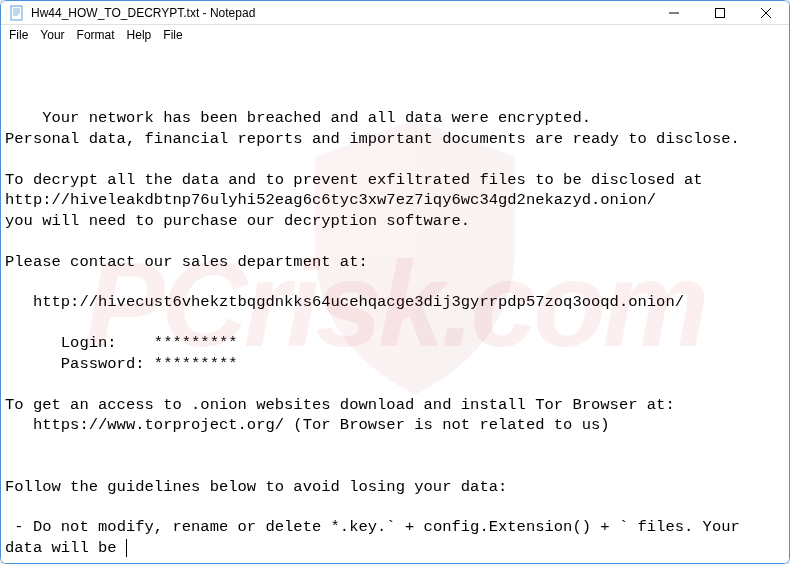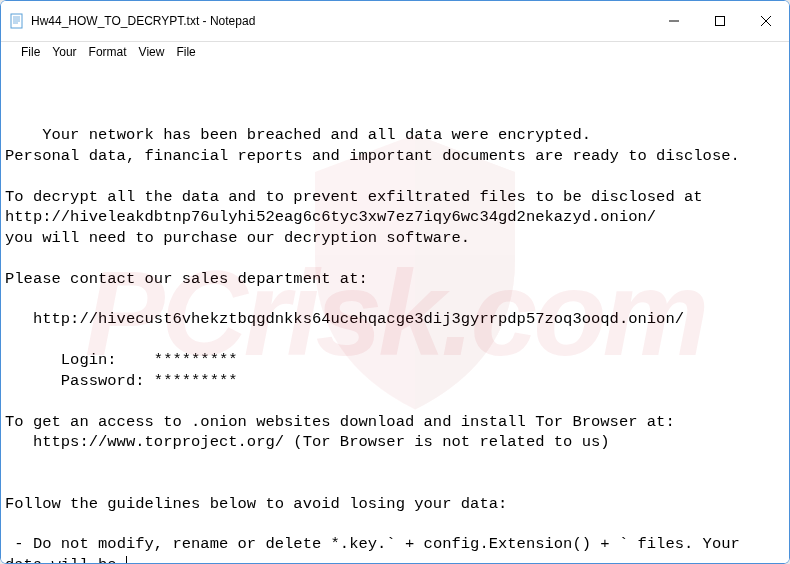--- a/index.html
+++ b/index.html
@@ -15,21 +15,21 @@
       width: 100%;
       height: 100%;
       background: #ffffff;
       border: 1px solid #4a90d9;
       border-radius: 6px;
       display: flex;
       flex-direction: column;
       overflow: hidden;
     }
     .titlebar {
-      height: 41px;
+      height: 24px;
       background: #ffffff;
       display: flex;
       align-items: center;
       border-bottom: 1px solid #e0e0e0;
     }
     .titlebar-icon {
       width: 16px;
       height: 16px;
       margin-left: 8px;
       margin-right: 6px;
@@ -55,21 +55,21 @@
       background: transparent;
       border: none;
       cursor: pointer;
       font-family: inherit;
     }
     .menubar {
       height: 20px;
       background: #ffffff;
       display: flex;
       align-items: center;
-      padding: 0 14px;
+      padding: 0 2px;
       font-size: 12px;
     }
     .menubar-item {
       padding: 1px 6px;
       cursor: pointer;
       color: #000;
     }
     .content {
       flex: 1;
       background: #ffffff;
@@ -148,21 +148,21 @@
             <line x1="10" y1="0" x2="0" y2="10" stroke="#000" stroke-width="1"></line>
           </svg>
       </button>
     </div>
   </div>
 
   <div class="menubar">
     <span class="menubar-item">File</span>
     <span class="menubar-item">Your</span>
     <span class="menubar-item">Format</span>
-    <span class="menubar-item">View</span>
+    <span class="menubar-item">Help</span>
     <span class="menubar-item">File</span>
   </div>
 
   <div class="content">
     <svg class="watermark-shield" viewBox="0 0 100 120">
       <path d="M50 5 L90 20 L90 55 Q90 95 50 115 Q10 95 10 55 L10 20 Z" fill="#c81e28"></path>
       <path d="M50 5 L90 20 L90 55 Q90 95 50 115 L50 5 Z" fill="#a01820"></path>
     </svg>
     <div class="watermark">PCrisk.com</div>
     <span>Your network has been breached and all data were encrypted.

